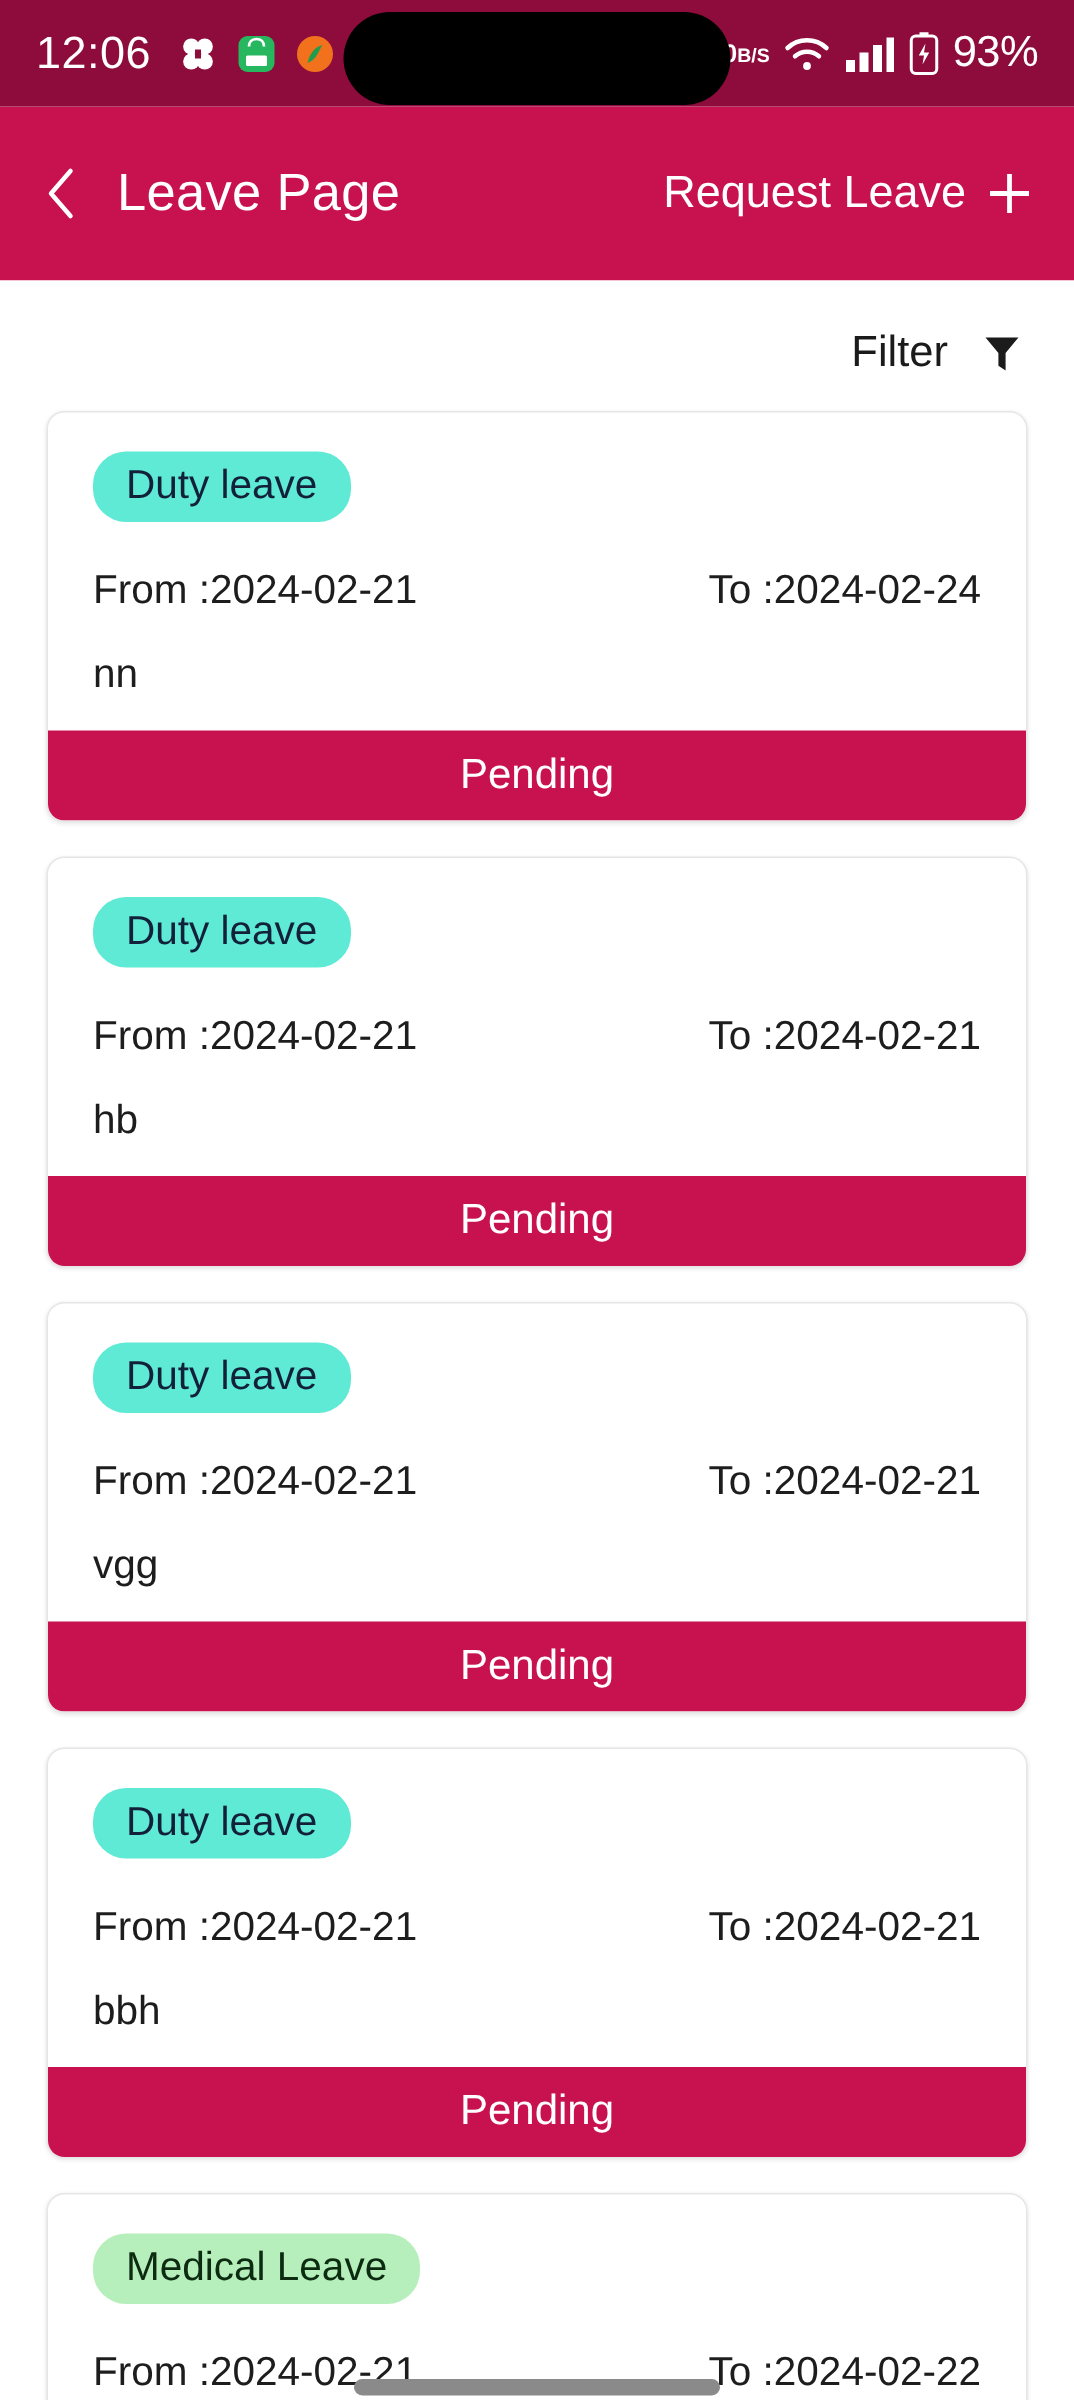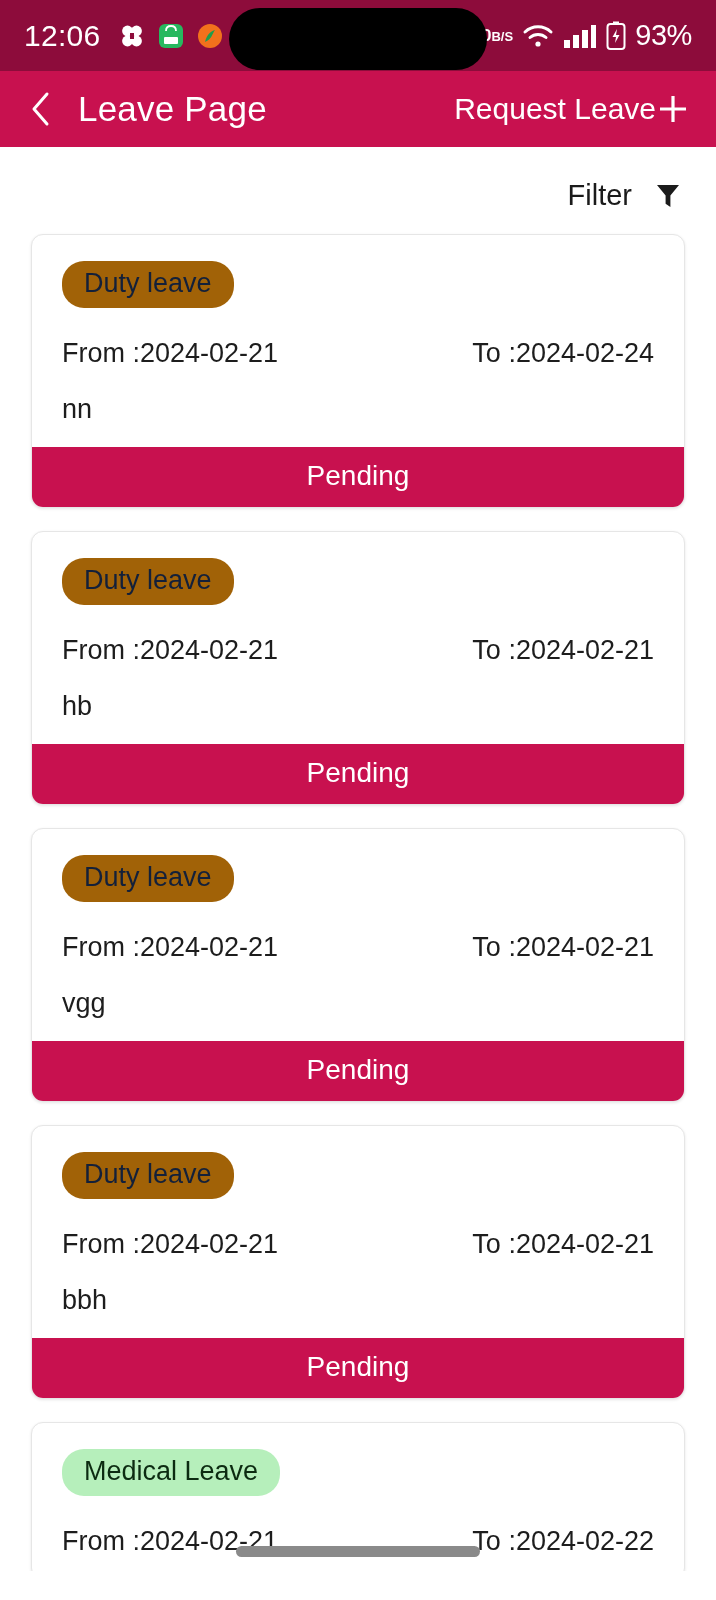--- a/index.html
+++ b/index.html
@@ -23,26 +23,26 @@
              line-height:.92; font-size:17px; font-weight:700; }
   .sb-speed .u{ font-size:13px; font-weight:700; }
   .sb-batt{ font-size:29px; font-weight:500; letter-spacing:-.4px; }
   .punchhole{
     position:absolute; top:8px; left:50%; transform:translateX(-50%);
     width:258px; height:62px; background:#000000; border-radius:34px;
   }
 
   
   .appbar{
-    height:76px; background:#c8114f; display:flex; align-items:center;
+    height:116px; background:#c8114f; display:flex; align-items:center;
     padding:0 26px 0 30px; color:#ffffff;
   }
   .back-ic{ width:22px; height:36px; flex:none; }
   .appbar-title{ font-size:35px; font-weight:400; margin-left:26px; letter-spacing:.2px; }
-  .appbar-action{ margin-left:auto; display:flex; align-items:center; }
+  .appbar-action{ margin-left:auto; display:flex; align-items:center; gap:12px; }
   .action-label{ font-size:30px; font-weight:400; }
   .plus-ic{ width:34px; height:34px; flex:none; }
 
   
   .content{ position:relative; height:calc(1600px - 72px - 104px); background:#fff; overflow:hidden; }
 
   .filter-row{
     display:flex; justify-content:flex-end; align-items:center;
     gap:24px; padding:32px 36px 0 0;
   }
@@ -52,21 +52,21 @@
   .cards{ padding:22px 31px 0 31px; }
 
   .card{
     background:#ffffff; border:1px solid #e6e6e6; border-radius:12px;
     margin-bottom:23px; overflow:hidden;
     box-shadow:0 1px 3px rgba(0,0,0,.10);
   }
   .card-body{ padding:26px 30px 22px 30px; }
   .badge{
     display:inline-block; padding:9px 22px 11px 22px; border-radius:22px;
-    font-size:27px; line-height:1; color:#13203a; background:#a16207;
+    font-size:27px; line-height:1; color:#13203a; background:#5eead4;
   }
   .badge.green{ background:#b6efbb; color:#0c2b11; }
   .dates{ display:flex; justify-content:space-between; align-items:baseline; margin-top:30px; }
   .date-txt{ font-size:27px; color:#1d1d1d; }
   .reason{ font-size:27px; color:#1d1d1d; margin-top:25px; }
   .status-bar-foot{
     background:#c8114f; color:#ffffff; text-align:center;
     font-size:28px; padding:13px 0 15px 0;
   }
 

